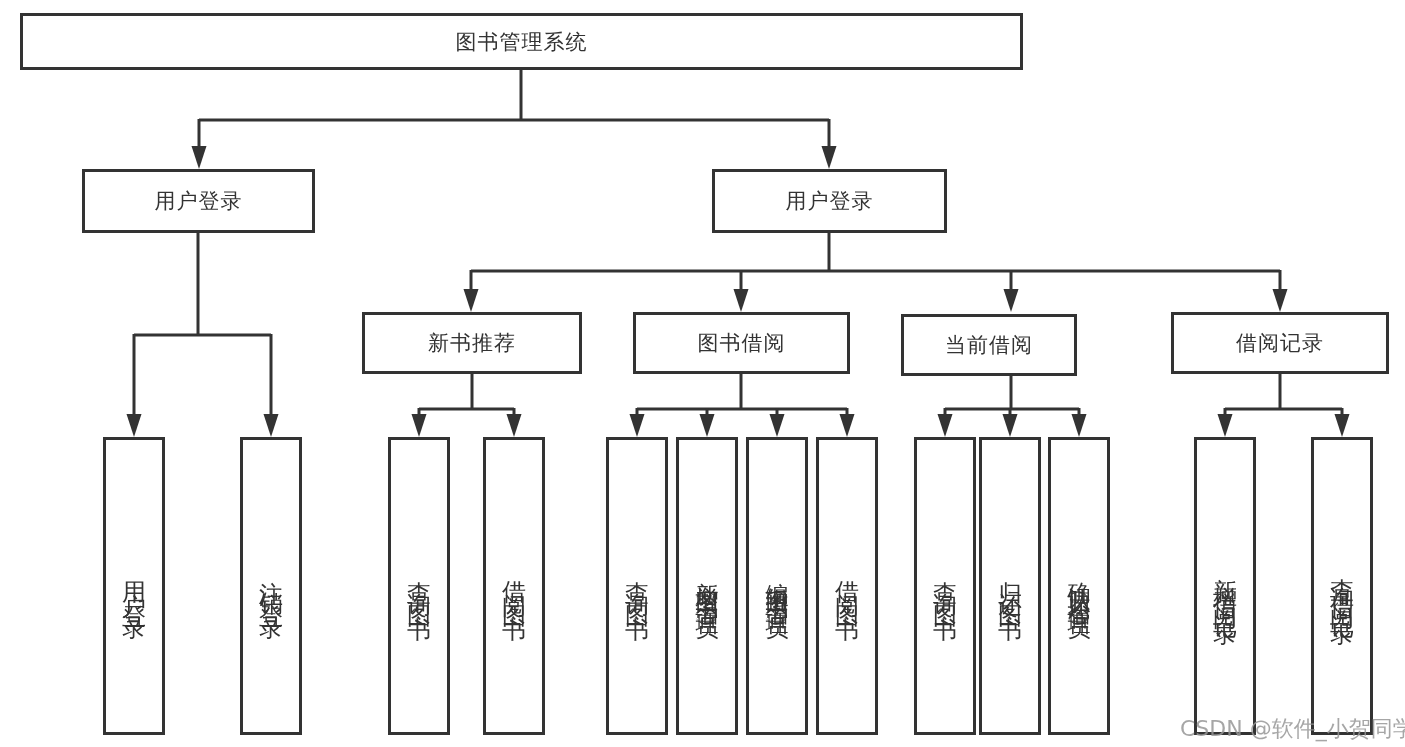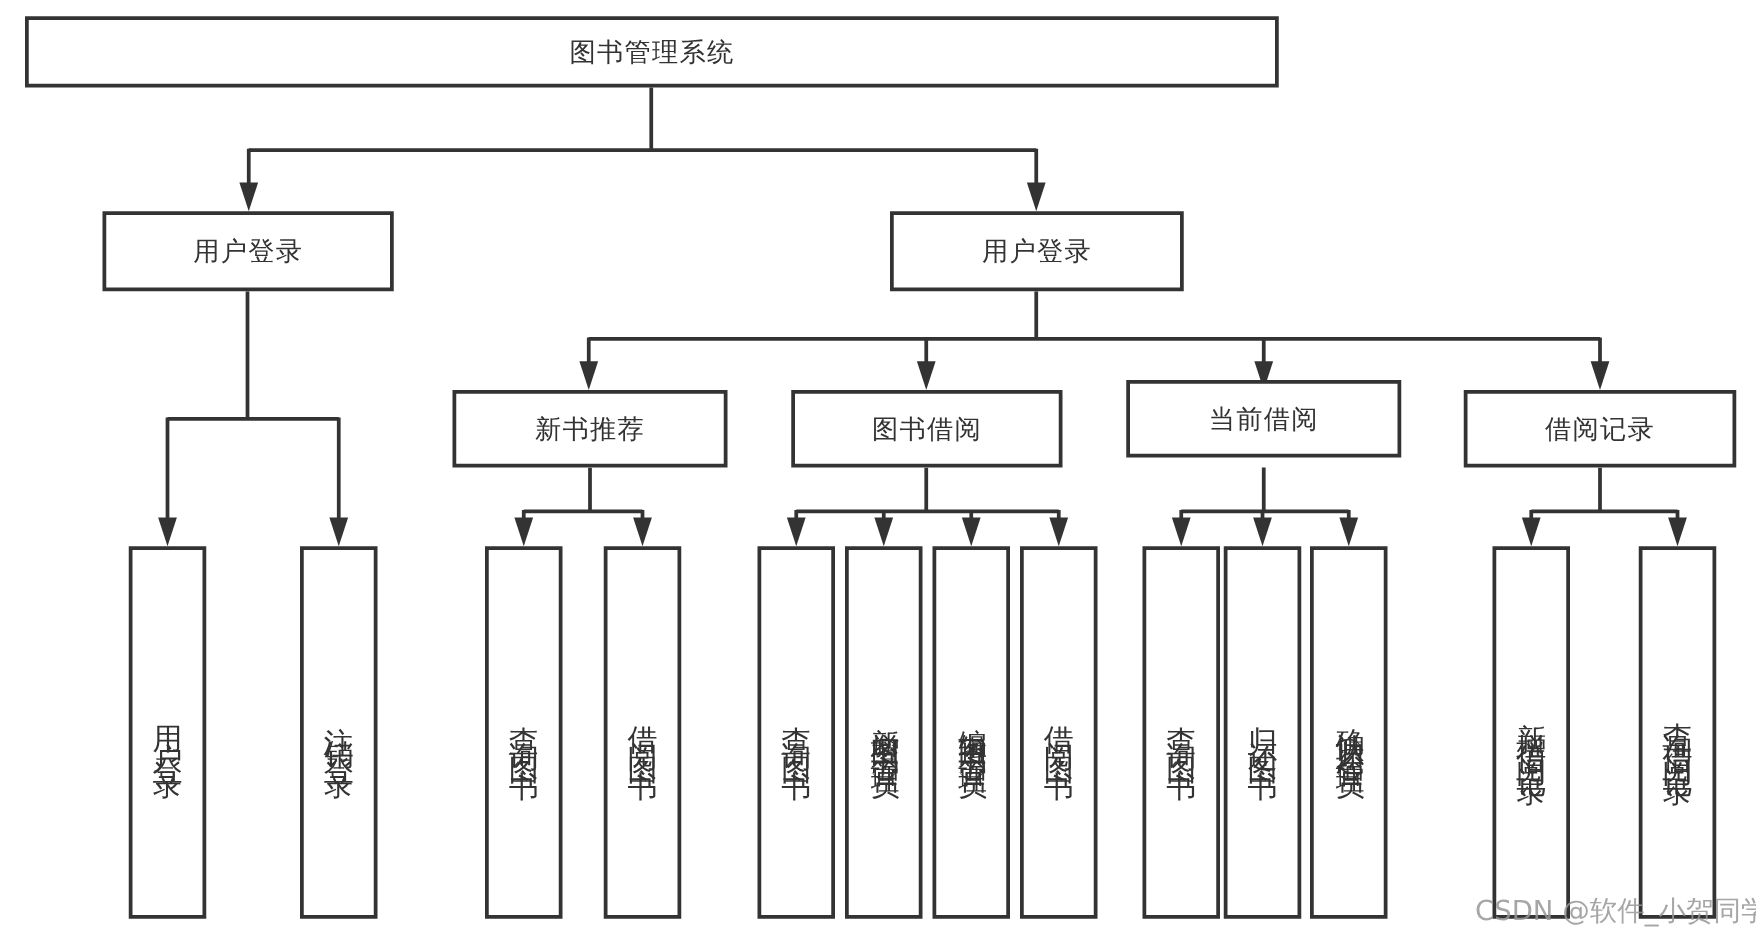--- a/index.html
+++ b/index.html
@@ -137,21 +137,21 @@
   <div class="box hbox" style="left:712px; top:169px; width:235px; height:64px">
     <span>用户登录</span>
   </div>
 
   <div class="box hbox" style="left:633px; top:312px; width:217px; height:62px">
     <span>图书借阅</span>
   </div>
   <div class="box hbox" style="left:362px; top:312px; width:220px; height:62px">
     <span>新书推荐</span>
   </div>
-  <div class="box hbox" style="left:901px; top:304px; width:220px; height:62px">
+  <div class="box hbox" style="left:901px; top:314px; width:176px; height:62px">
     <span>当前借阅</span>
   </div>
   <div class="box hbox" style="left:1171px; top:312px; width:218px; height:62px">
     <span>借阅记录</span>
   </div>
 
   <div class="box vbox" style="left:103px; top:437px; width:62px; height:298px">
     <span>用户登录</span>
   </div>
   <div class="box vbox" style="left:240px; top:437px; width:62px; height:298px">

